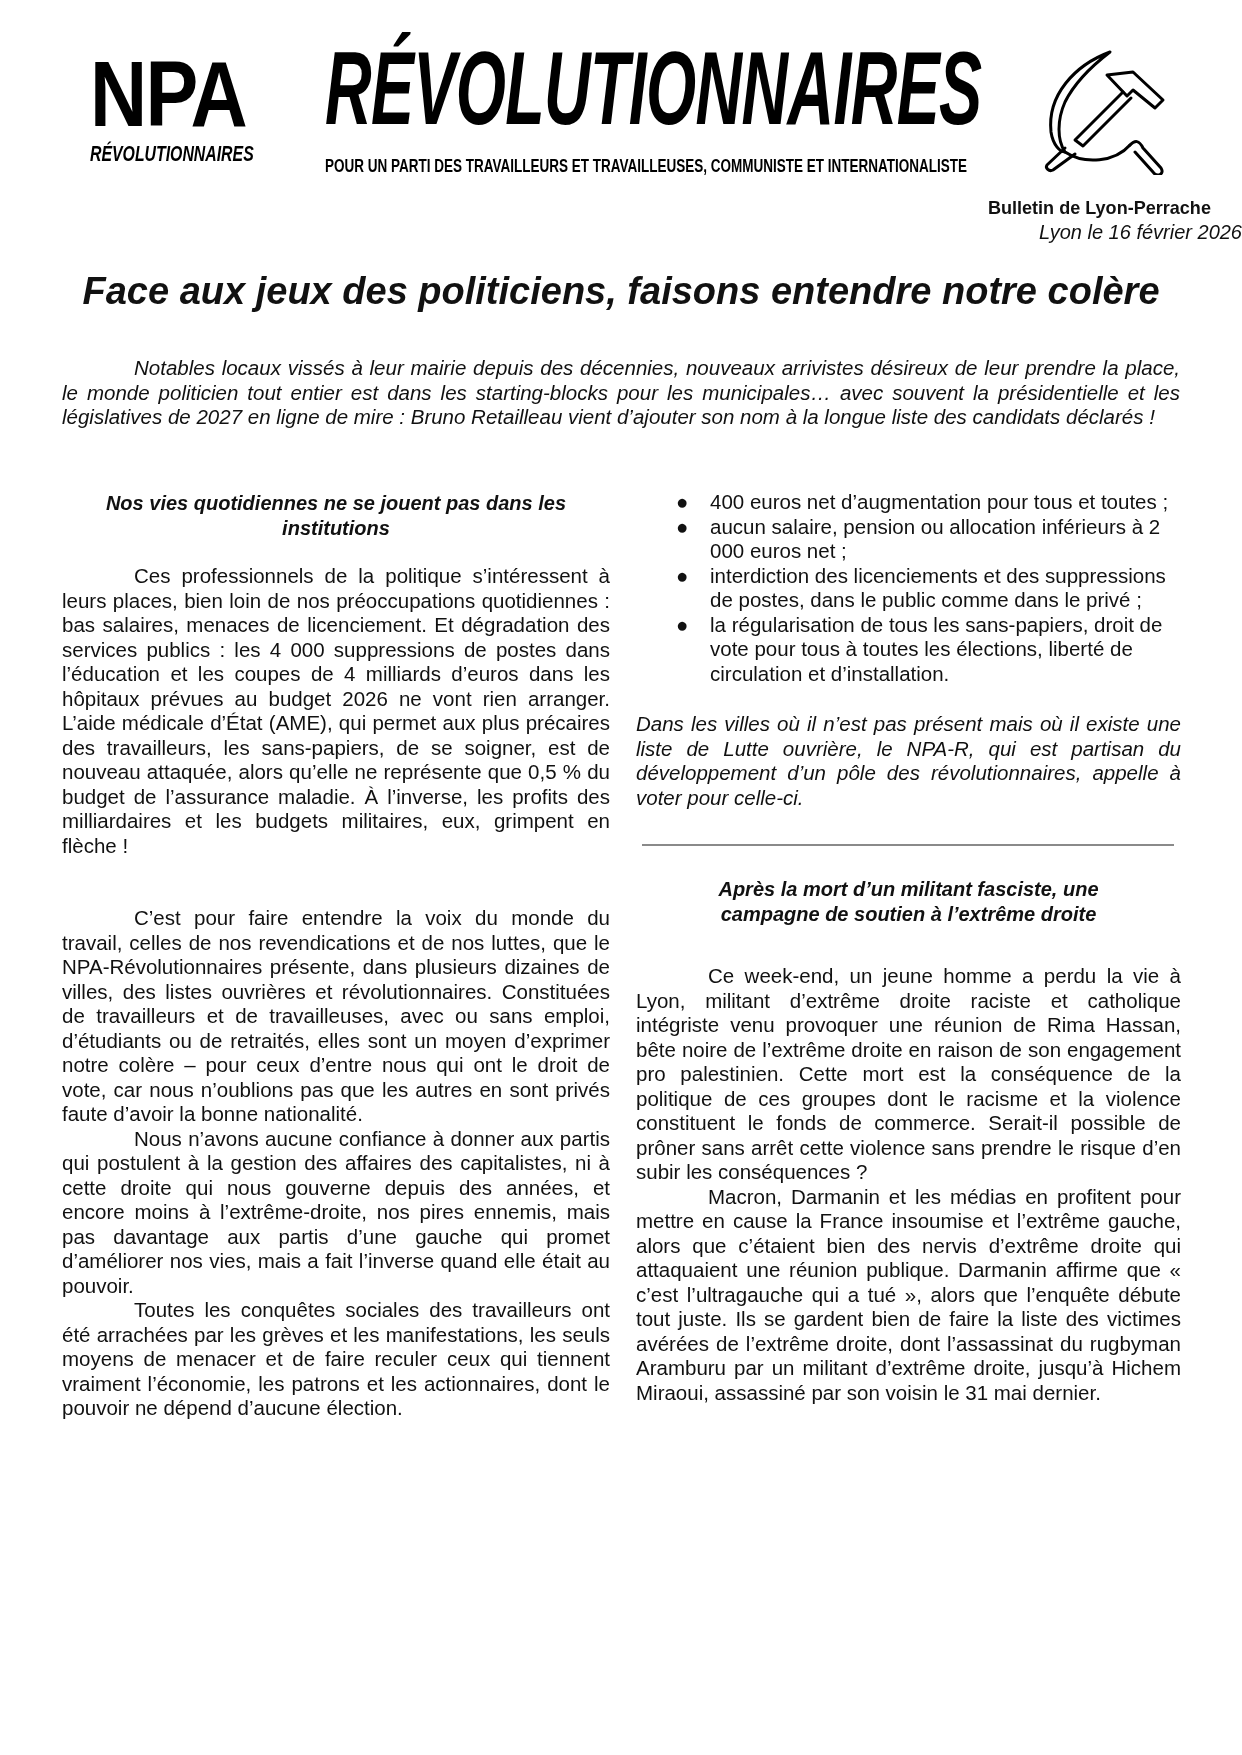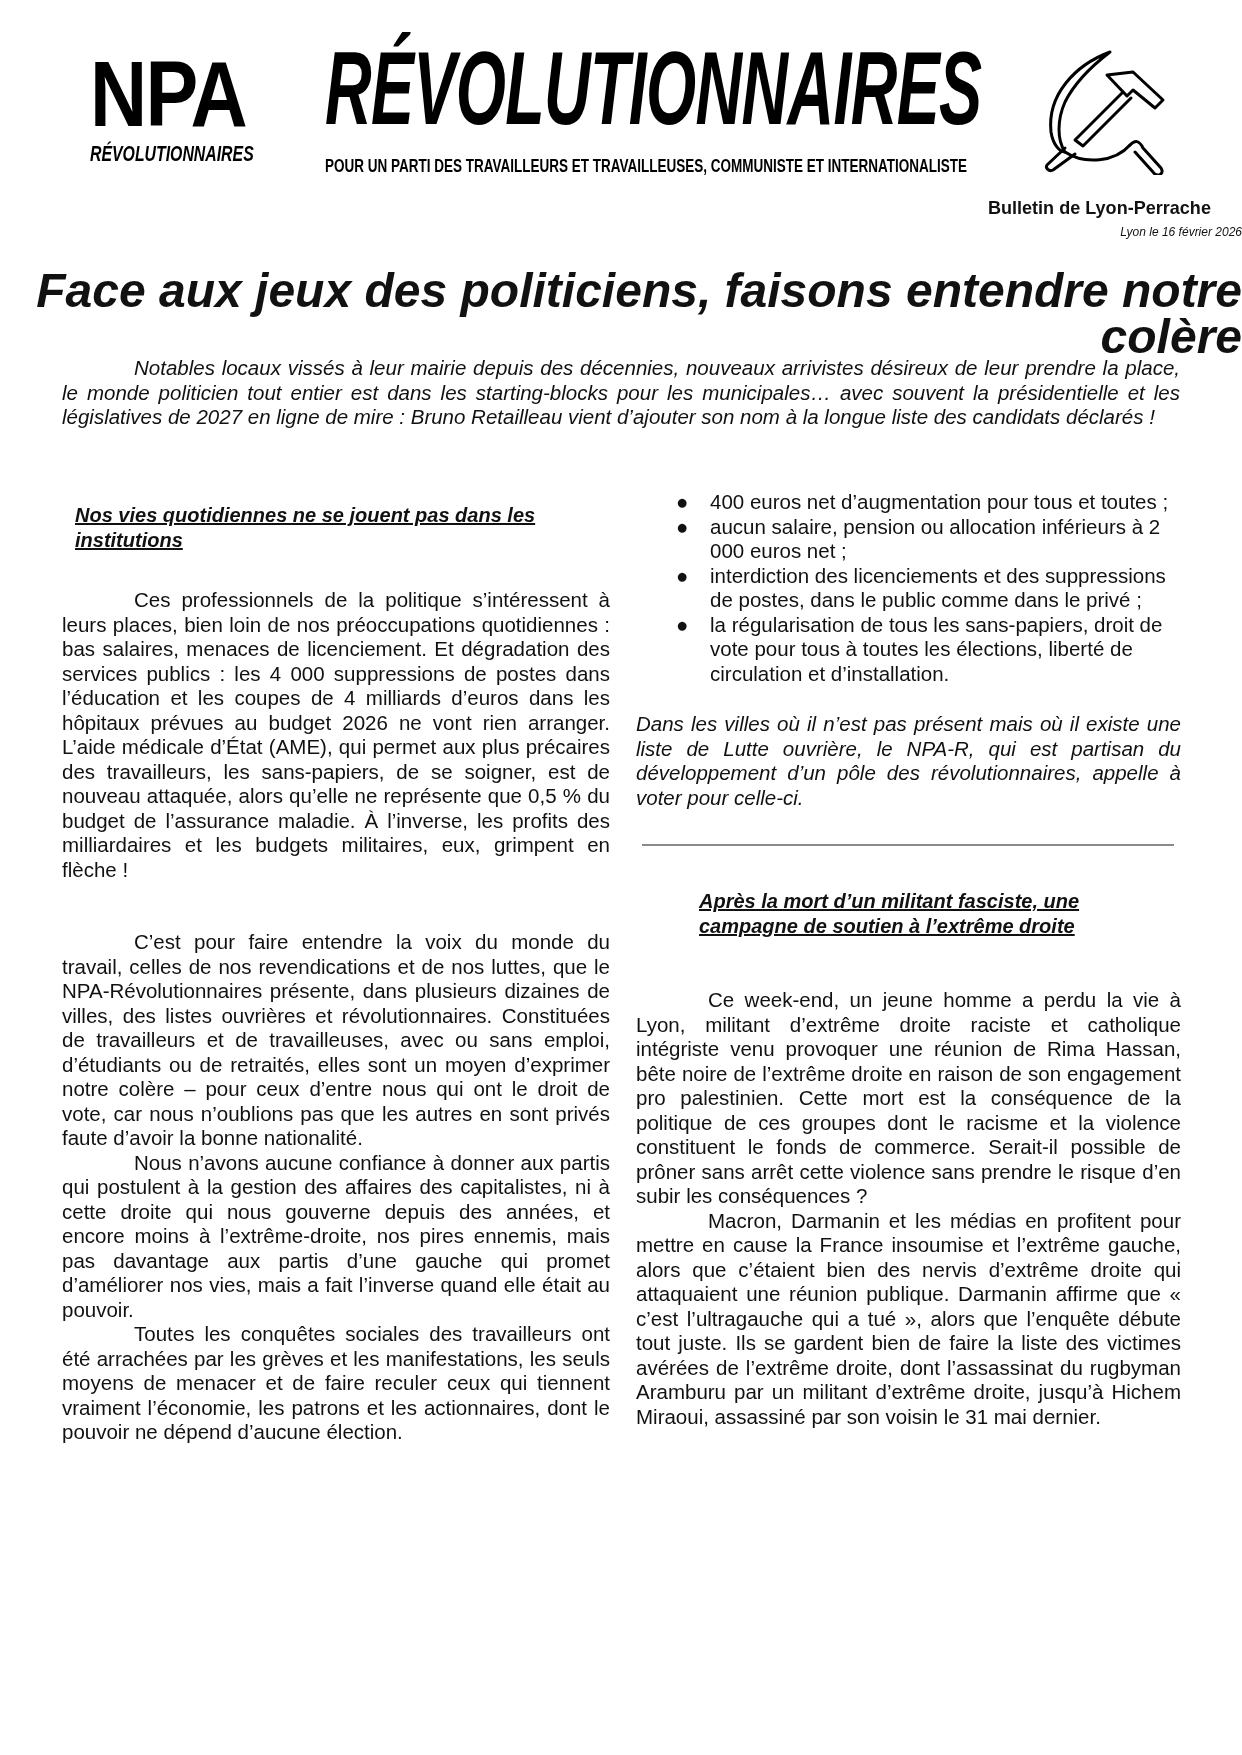--- a/index.html
+++ b/index.html
@@ -24,41 +24,40 @@
       transform: scaleX(0.62); transform-origin: left top; white-space: nowrap; letter-spacing: -1px; color: #000;
     }
     .rev-tagline {
       font-weight: 700; font-size: 18px; line-height: 20px; margin-top: 18px;
       transform: scaleX(0.75); transform-origin: left top; white-space: nowrap; color: #000;
     }
     .sickle { position: absolute; left: 1035px; top: 40px; width: 140px; height: 135px; }
 
     .bulletin { position: absolute; left: 0; top: 196px; width: 1242px; text-align: right; }
     .bulletin-title { font-weight: 700; font-size: 19px; line-height: 24px; transform: scaleX(0.95); }
-    .bulletin-date { font-style: italic; font-size: 12px; line-height: 24px; }
+    .bulletin-date { font-style: italic; font-size: 20px; line-height: 24px; }
 
     .headline {
-      position: absolute; left: 0; top: 268px; width: 1242px; text-align: right;
-      font-weight: 700; font-style: italic; font-size: 48px; line-height: 46px;
+      position: absolute; left: 0; top: 268px; width: 1242px; text-align: center;
+      font-weight: 700; font-style: italic; font-size: 38px; line-height: 46px;
     }
 
     .intro {
       position: absolute; left: 62px; top: 356px; width: 1118px;
       font-style: italic; font-size: 20.5px; line-height: 24.5px; text-align: justify;
       text-indent: 72px;
     }
 
     .col { position: absolute; font-size: 20.5px; line-height: 24.5px; }
     .col-left { left: 62px; top: 490px; width: 548px; }
     .col-right { left: 636px; top: 490px; width: 545px; }
 
     .sub-h {
-      font-weight: 700; font-style: italic; font-size: 20px; line-height: 25px;
-      margin: 13px;
-      text-decoration: underline;
+      font-weight: 700; font-style: italic; text-align: center; font-size: 20px; line-height: 25px;
+      margin: 1px;
     }
     .para { text-align: justify; margin: 0; text-indent: 72px; }
     .gap-h { height: 22px; }
     .gap-s { height: 22px; }
 
     ul.demands { list-style: none; margin: 0; padding: 0; }
     ul.demands li { position: relative; padding-left: 74px; text-align: left; }
     ul.demands li .bullet { position: absolute; left: 40px; top: 0; }
     .bold { font-weight: 400; }
 

